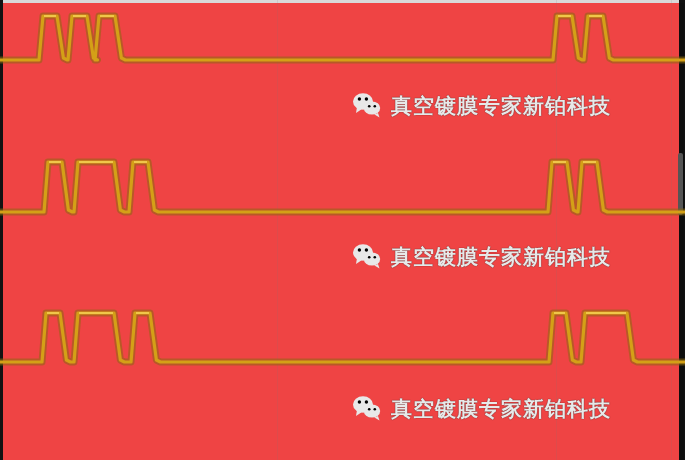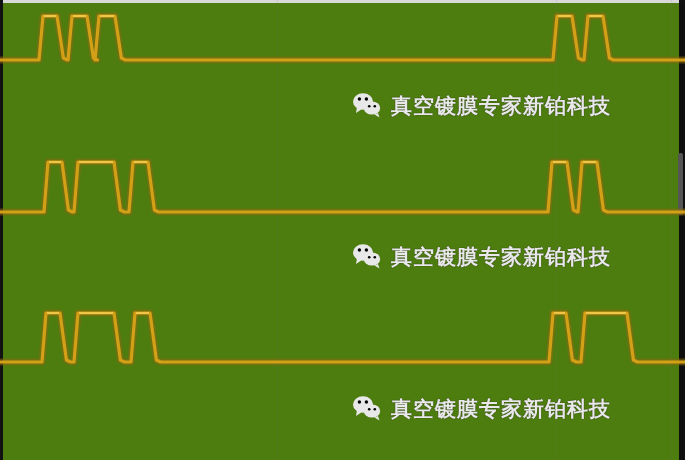--- a/index.html
+++ b/index.html
@@ -1,17 +1,17 @@
 <!DOCTYPE html>
 <html><head>
 <meta charset="utf-8">
 <style>
   html,body{margin:0;padding:0;background:#0a0a0a;}
   body{width:685px;height:460px;overflow:hidden;font-family:"Liberation Sans",sans-serif;}
-  #app{position:relative;width:685px;height:460px;background:#4d7c0f;overflow:hidden;}
+  #app{position:relative;width:685px;height:460px;background:#ef4444;overflow:hidden;}
 
   .topborder{position:absolute;left:0;top:0;width:685px;height:3px;background:#d9d9d9;}
   .leftedge{position:absolute;left:0;top:0;width:3px;height:460px;background:#121212;}
   .rightedge{position:absolute;right:0;top:0;width:6px;height:460px;background:#111;}
 
   .scroll-track{position:absolute;right:1px;top:3px;width:5px;height:457px;background:#0e0e0e;}
   .scroll-thumb{position:absolute;right:1px;top:150px;width:5px;height:62px;background:#555;border-radius:2px;}
 
   .vsep{position:absolute;width:1px;top:0;height:460px;background:rgba(120,120,120,0.14);}
 

